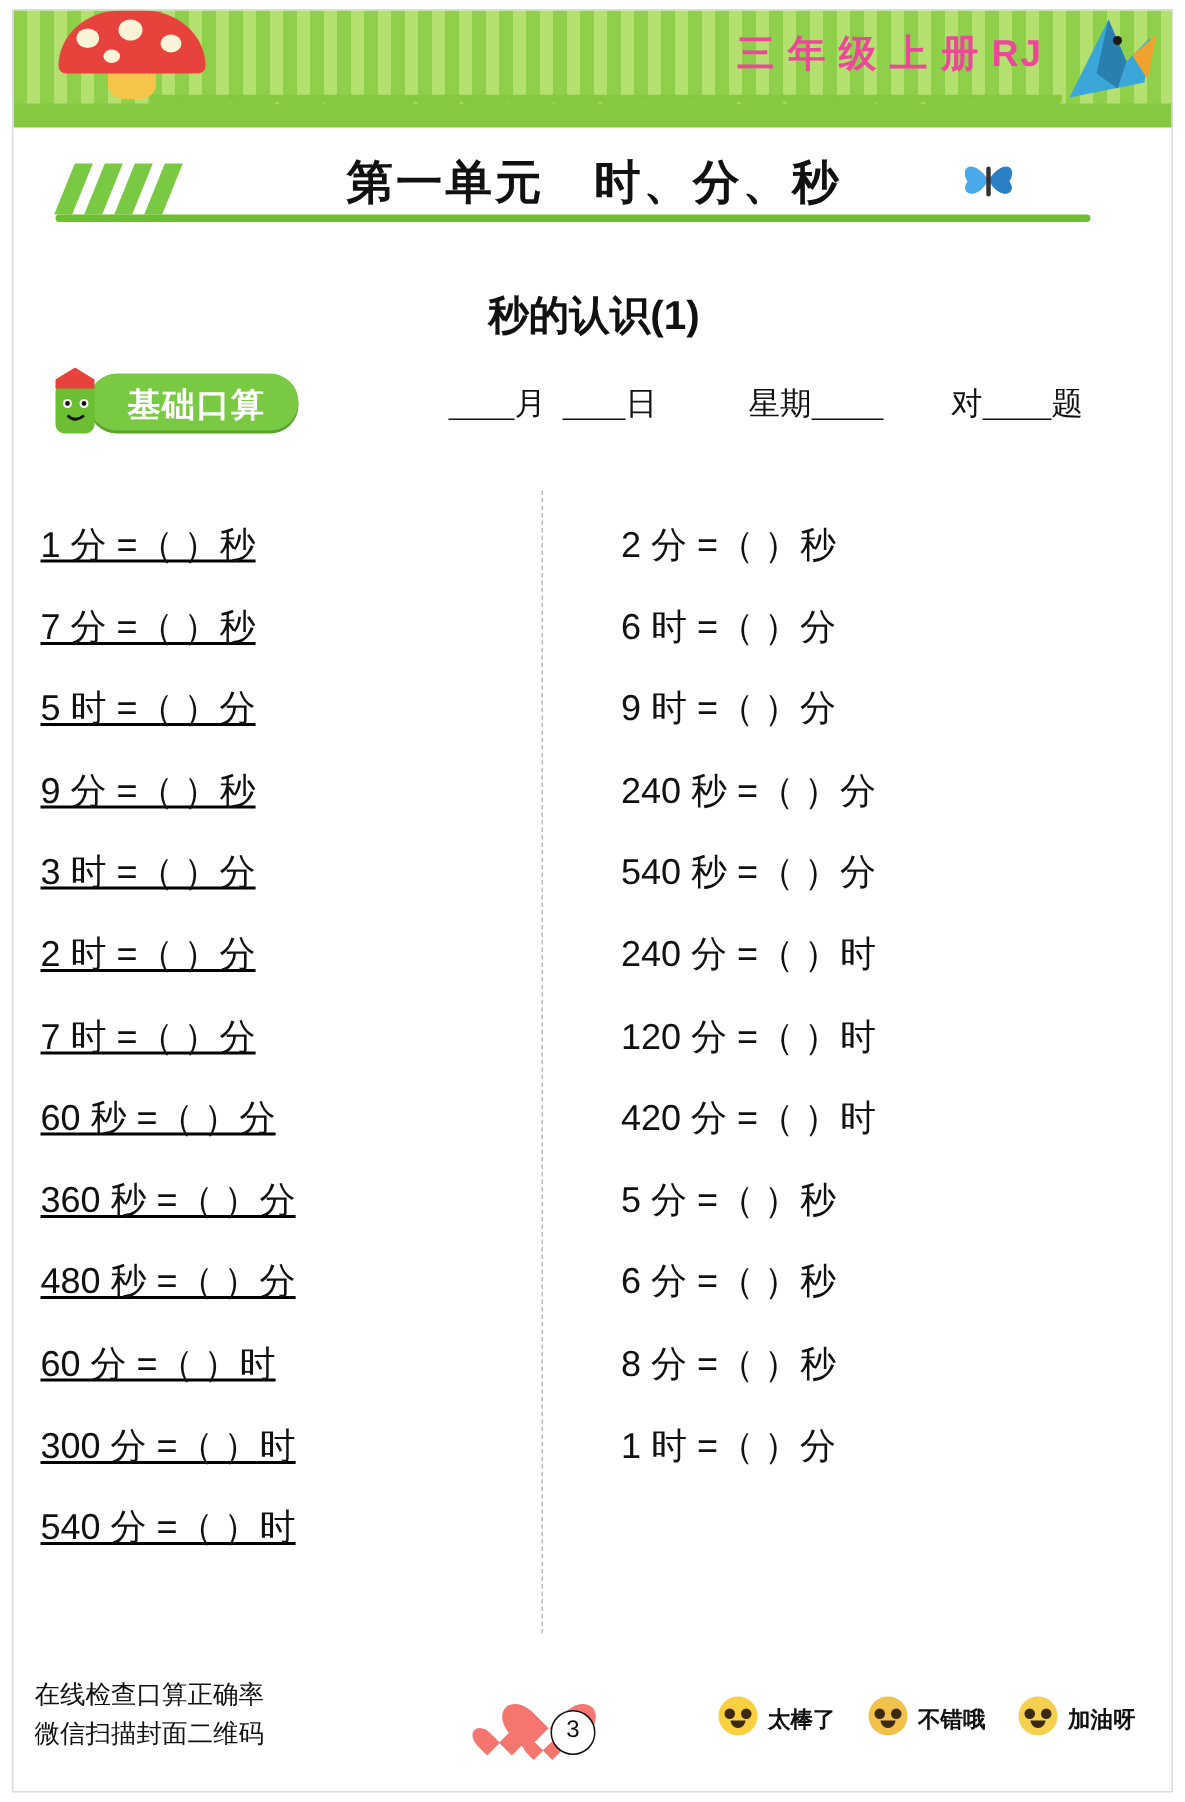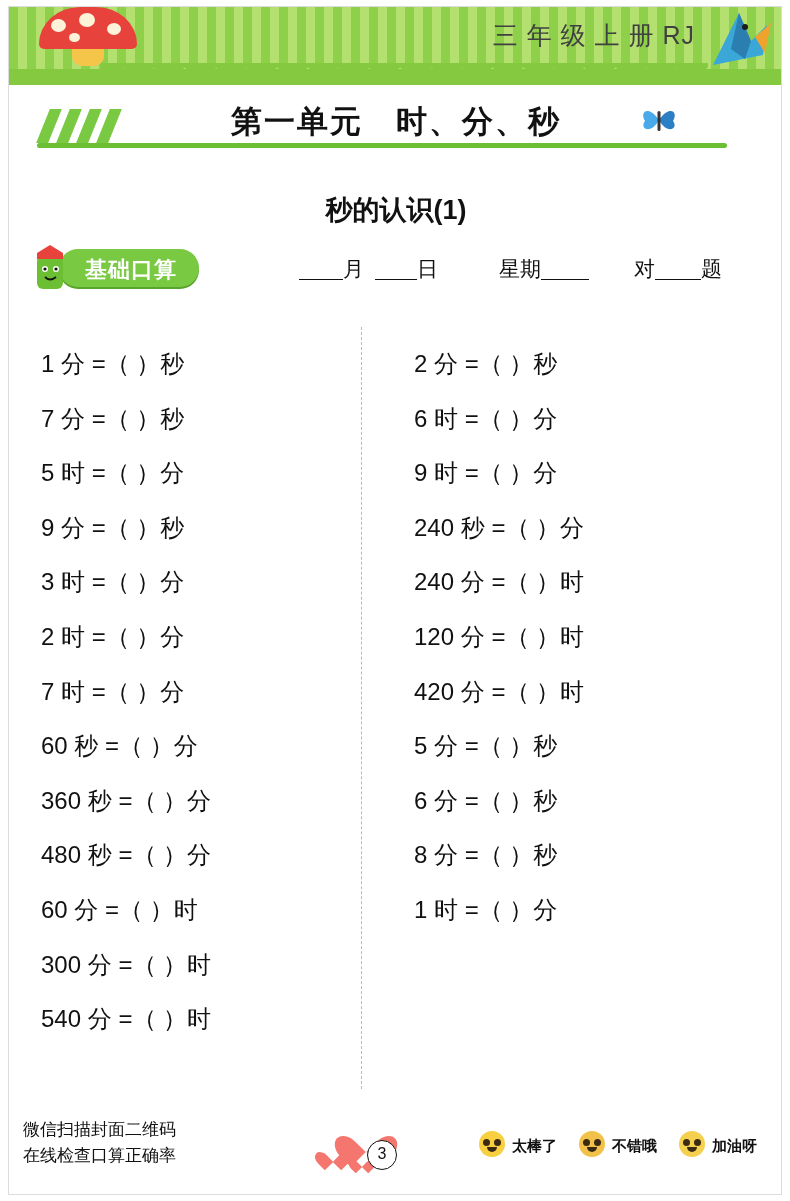--- a/index.html
+++ b/index.html
@@ -42,23 +42,23 @@
   .mush-dot{position:absolute;background:#fdf3d8;border-radius:50%;}
   .mush-stem{
     position:absolute;left:33px;top:33px;width:32px;height:26px;
     background:#f5c54a;border-radius:6px 6px 10px 10px;
   }
   
   .bird{position:absolute;right:6px;top:0px;width:70px;height:70px;}
   
   .grade{
     position:absolute;right:86px;top:12px;
-    font-size:25px;color:#404040;letter-spacing:1px;
-    font-family:"Liberation Sans","DejaVu Sans",sans-serif;
-    font-weight:normal;
+    font-size:25px;color:#ec4899;letter-spacing:1px;
+    font-family:"Liberation Sans","DejaVu Sans",sans-serif;
+    font-weight:bold;
   }
   
   .unit-row{
     position:absolute;left:0;top:92px;width:774px;height:62px;
   }
   .unit-bar{
     position:absolute;left:28px;top:44px;width:690px;height:5px;
     background:#6cbf32;border-radius:3px;
   }
   .slash-group{position:absolute;left:34px;top:10px;width:82px;height:34px;}
@@ -99,21 +99,21 @@
     font-family:"Liberation Sans","DejaVu Sans",sans-serif;
   }
   .dl-item{position:absolute;top:0;white-space:nowrap;}
   .ul{display:inline-block;border-bottom:1.6px solid #111;height:20px;vertical-align:-4px;}
   
   .divider{
     position:absolute;left:352px;top:320px;width:0;height:762px;
     border-left:1px dashed #b9b9b9;
   }
   .col{position:absolute;top:330px;}
-  .col-left{left:32px;width:330px;}
+  .col-left{left:18px;width:330px;text-decoration:underline;}
   .col-right{left:372px;width:350px;margin-left:33px;}
   .prob{
     height:54.6px;line-height:54.6px;
     font-size:24px;color:#111;white-space:nowrap;
     font-family:"Liberation Sans","DejaVu Sans",sans-serif;
   }
   
   .footer-left{
     position:absolute;left:14px;top:1110px;width:240px;
     font-size:17px;line-height:26px;color:#111;
@@ -234,32 +234,33 @@
     <div class="prob">60 分 =（        ）时</div>
     <div class="prob">300 分 =（        ）时</div>
     <div class="prob">540 分 =（        ）时</div>
   </div>
 
   <div class="col col-right">
     <div class="prob">2 分 =（        ）秒</div>
     <div class="prob">6 时 =（        ）分</div>
     <div class="prob">9 时 =（        ）分</div>
     <div class="prob">240 秒 =（        ）分</div>
+    <div class="prob">540 秒 =（        ）分</div>
     <div class="prob">240 分 =（        ）时</div>
     <div class="prob">120 分 =（        ）时</div>
     <div class="prob">420 分 =（        ）时</div>
     <div class="prob">5 分 =（        ）秒</div>
     <div class="prob">6 分 =（        ）秒</div>
     <div class="prob">8 分 =（        ）秒</div>
     <div class="prob">1 时 =（        ）分</div>
   </div>
 
   <div class="footer-left">
+    <div>在线检查口算正确率</div>
     <div>微信扫描封面二维码</div>
-    <div>在线检查口算正确率</div>
   </div>
 
   <div class="hearts">
     <div class="heart" style="left:26px;top:0px;width:42px;height:38px;"></div>
     <div class="heart" style="left:2px;top:22px;width:24px;height:22px;"></div>
     <div class="heart" style="left:34px;top:32px;width:18px;height:16px;"></div>
   </div>
   <div class="pagenum">3</div>
 
   <div class="emojis">

